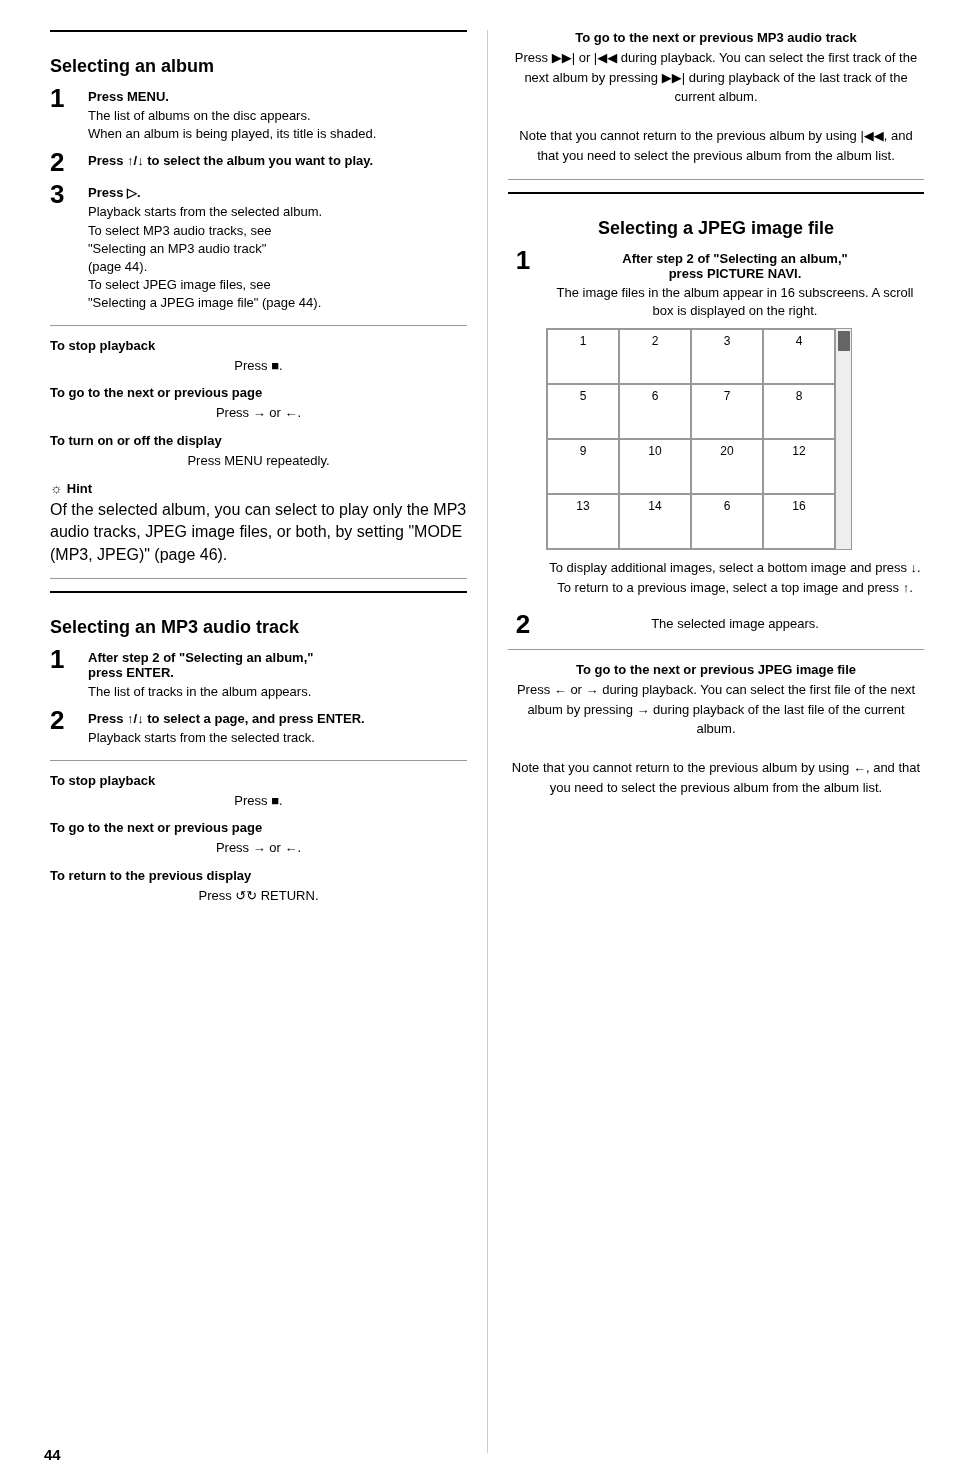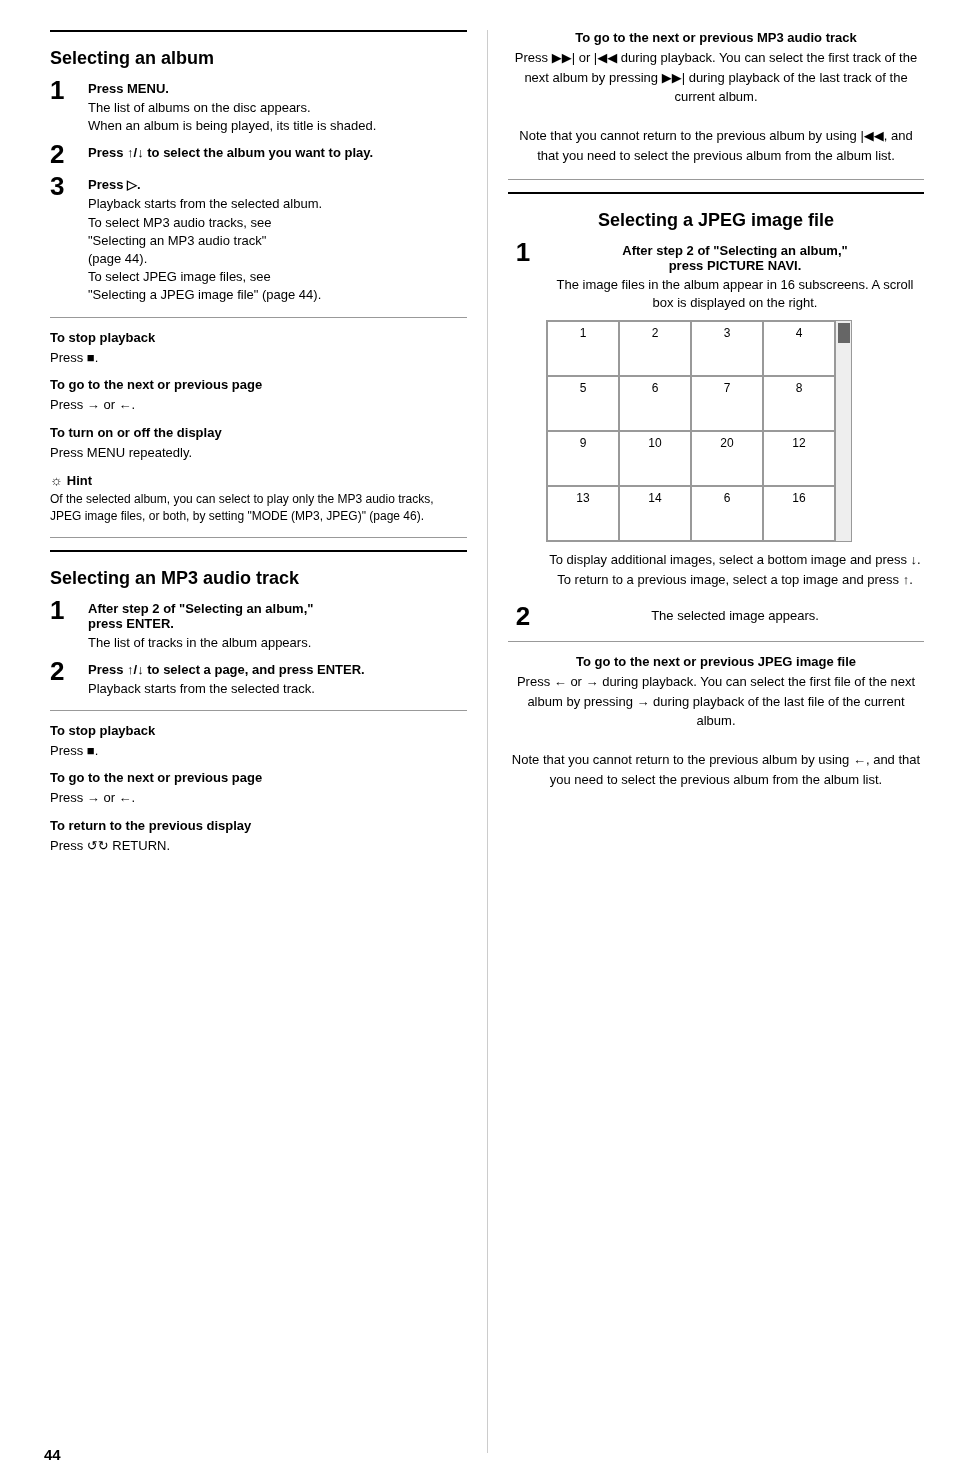--- a/index.html
+++ b/index.html
@@ -26,21 +26,21 @@
     .right-col {
       width: 440px;
       padding-left: 20px;
       border-left: 1px solid #ccc;
       text-align: center;
     }
     .section-title {
       font-size: 18px;
       font-weight: bold;
       border-top: 2px solid #000;
-      padding-top: 16px;
+      padding-top: 24px;
       margin-bottom: 12px;
     }
     .step {
       display: flex;
       align-items: flex-start;
       margin-bottom: 10px;
     }
     .step-number {
       font-size: 26px;
       font-weight: bold;
@@ -68,37 +68,38 @@
     }
     .sub-section-title {
       font-weight: bold;
       font-size: 13px;
       margin-bottom: 3px;
     }
     .sub-section-body {
       font-size: 13px;
       line-height: 1.5;
       margin-bottom: 10px;
+      text-align: center;
     }
     .hint-box {
       margin: 10px 0;
     }
     .hint-title {
       font-size: 13px;
       font-weight: bold;
       display: flex;
       align-items: center;
       gap: 4px;
       margin-bottom: 3px;
     }
     .hint-icon {
       font-size: 14px;
     }
     .hint-body {
-      font-size: 12px;
+      font-size: 16px;
       line-height: 1.4;
     }
     .image-cell {
       border: 1px solid #999;
       height: 55px;
       padding: 4px 6px;
       font-size: 12px;
       position: relative;
     }
     .right-subsection-title {

